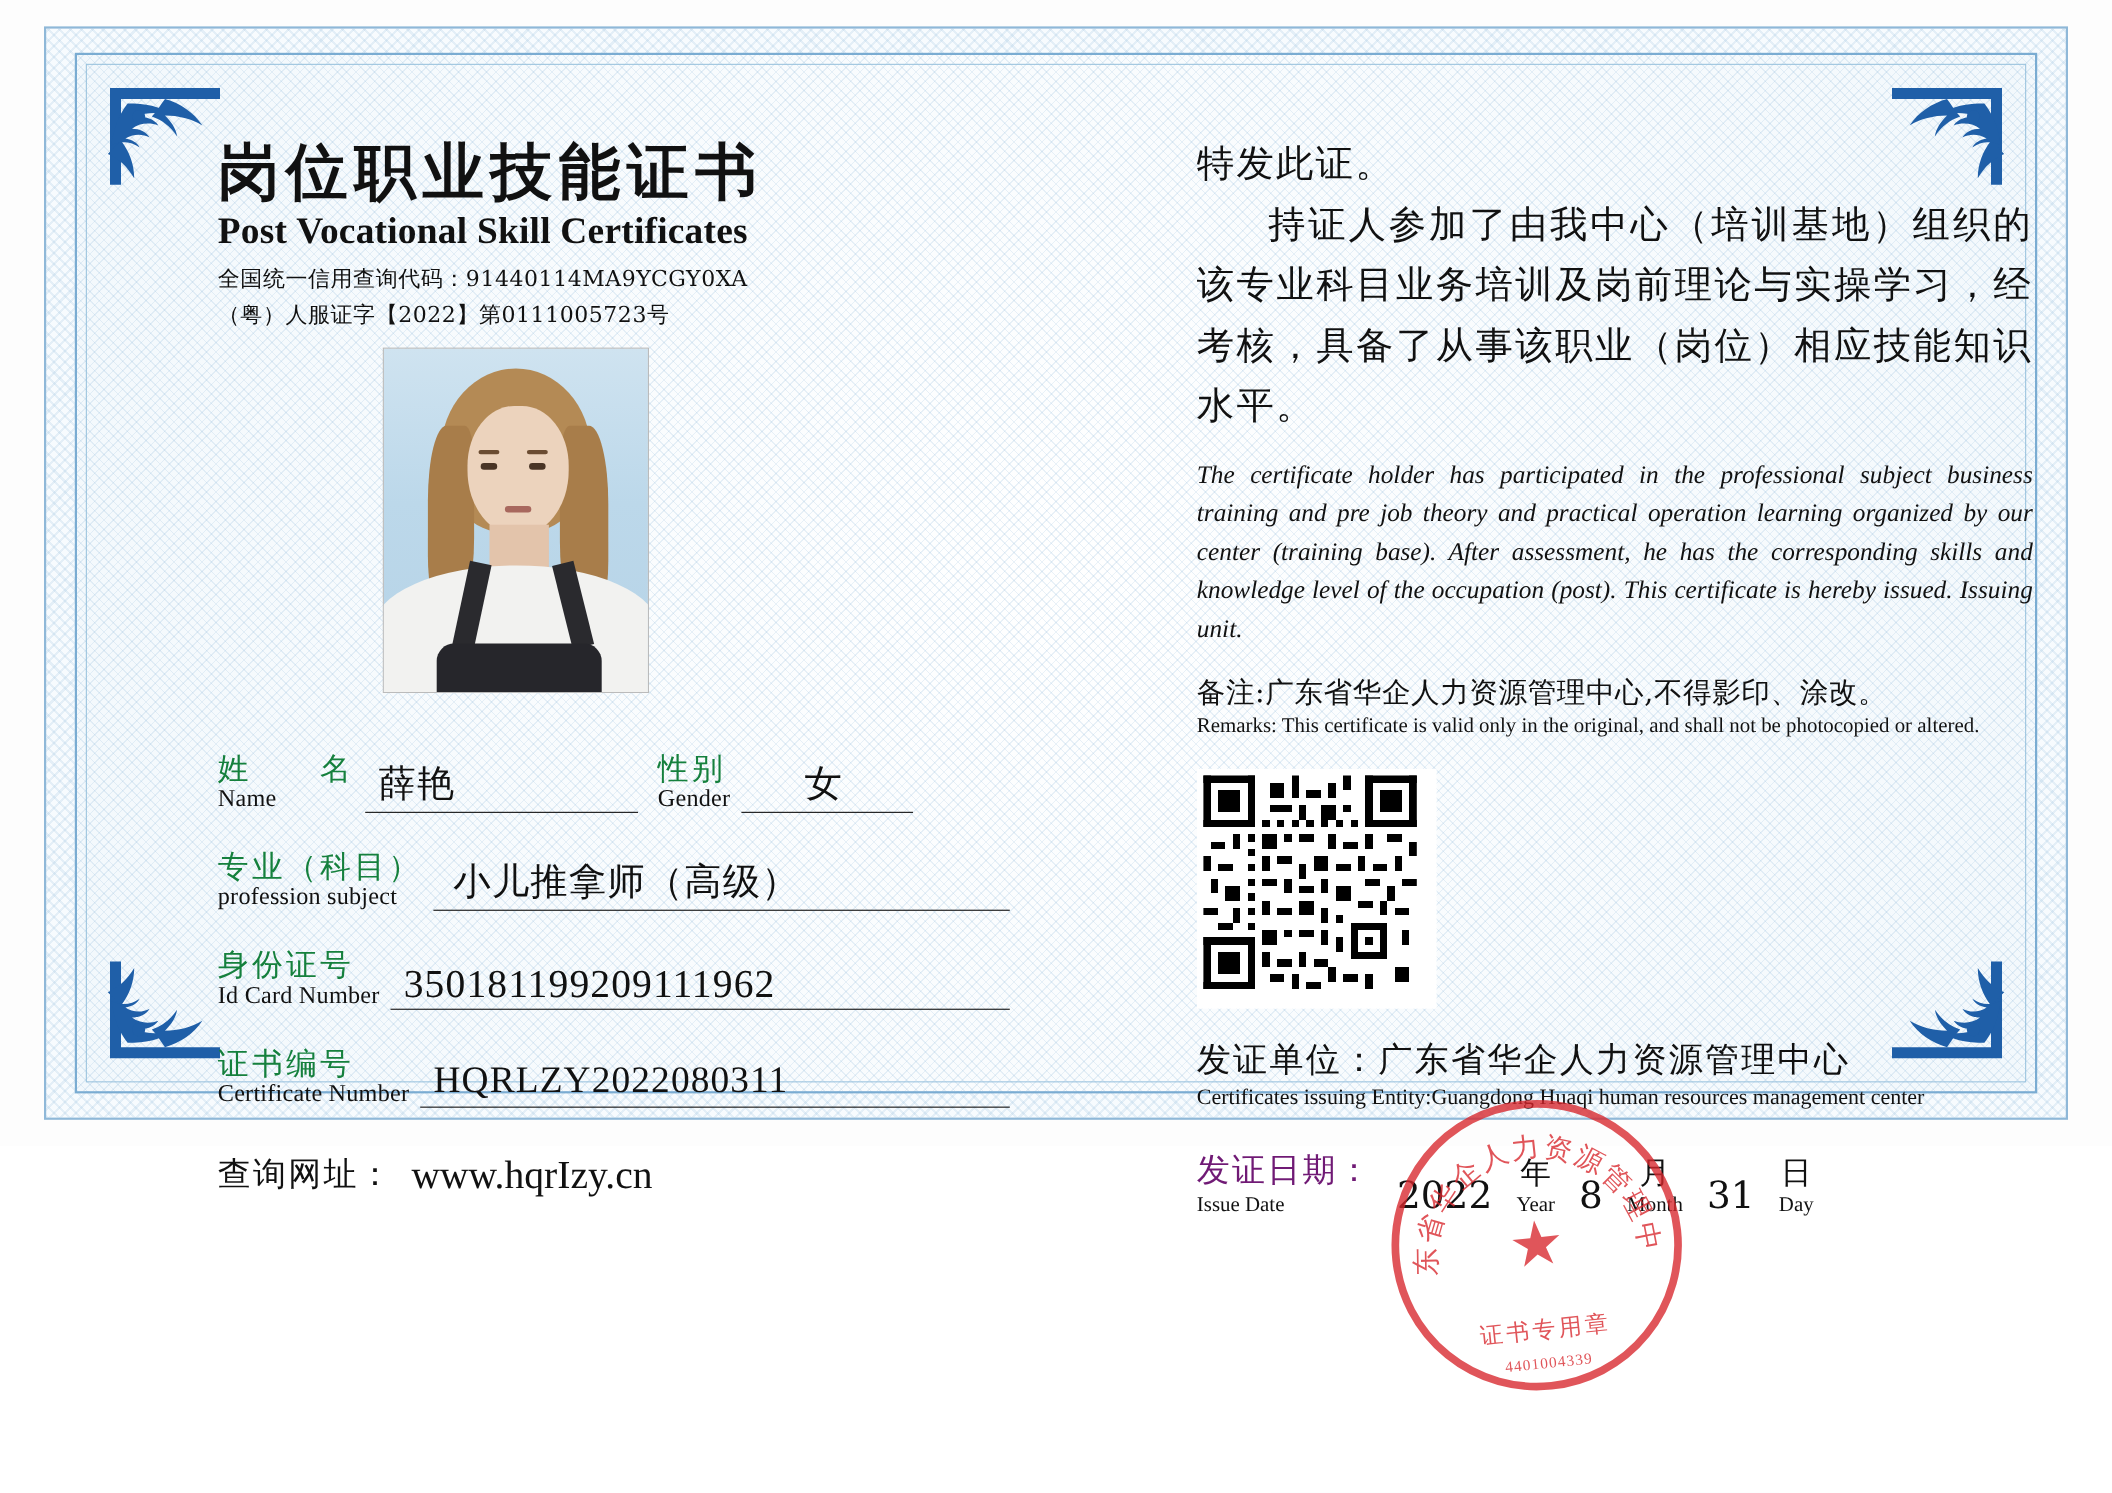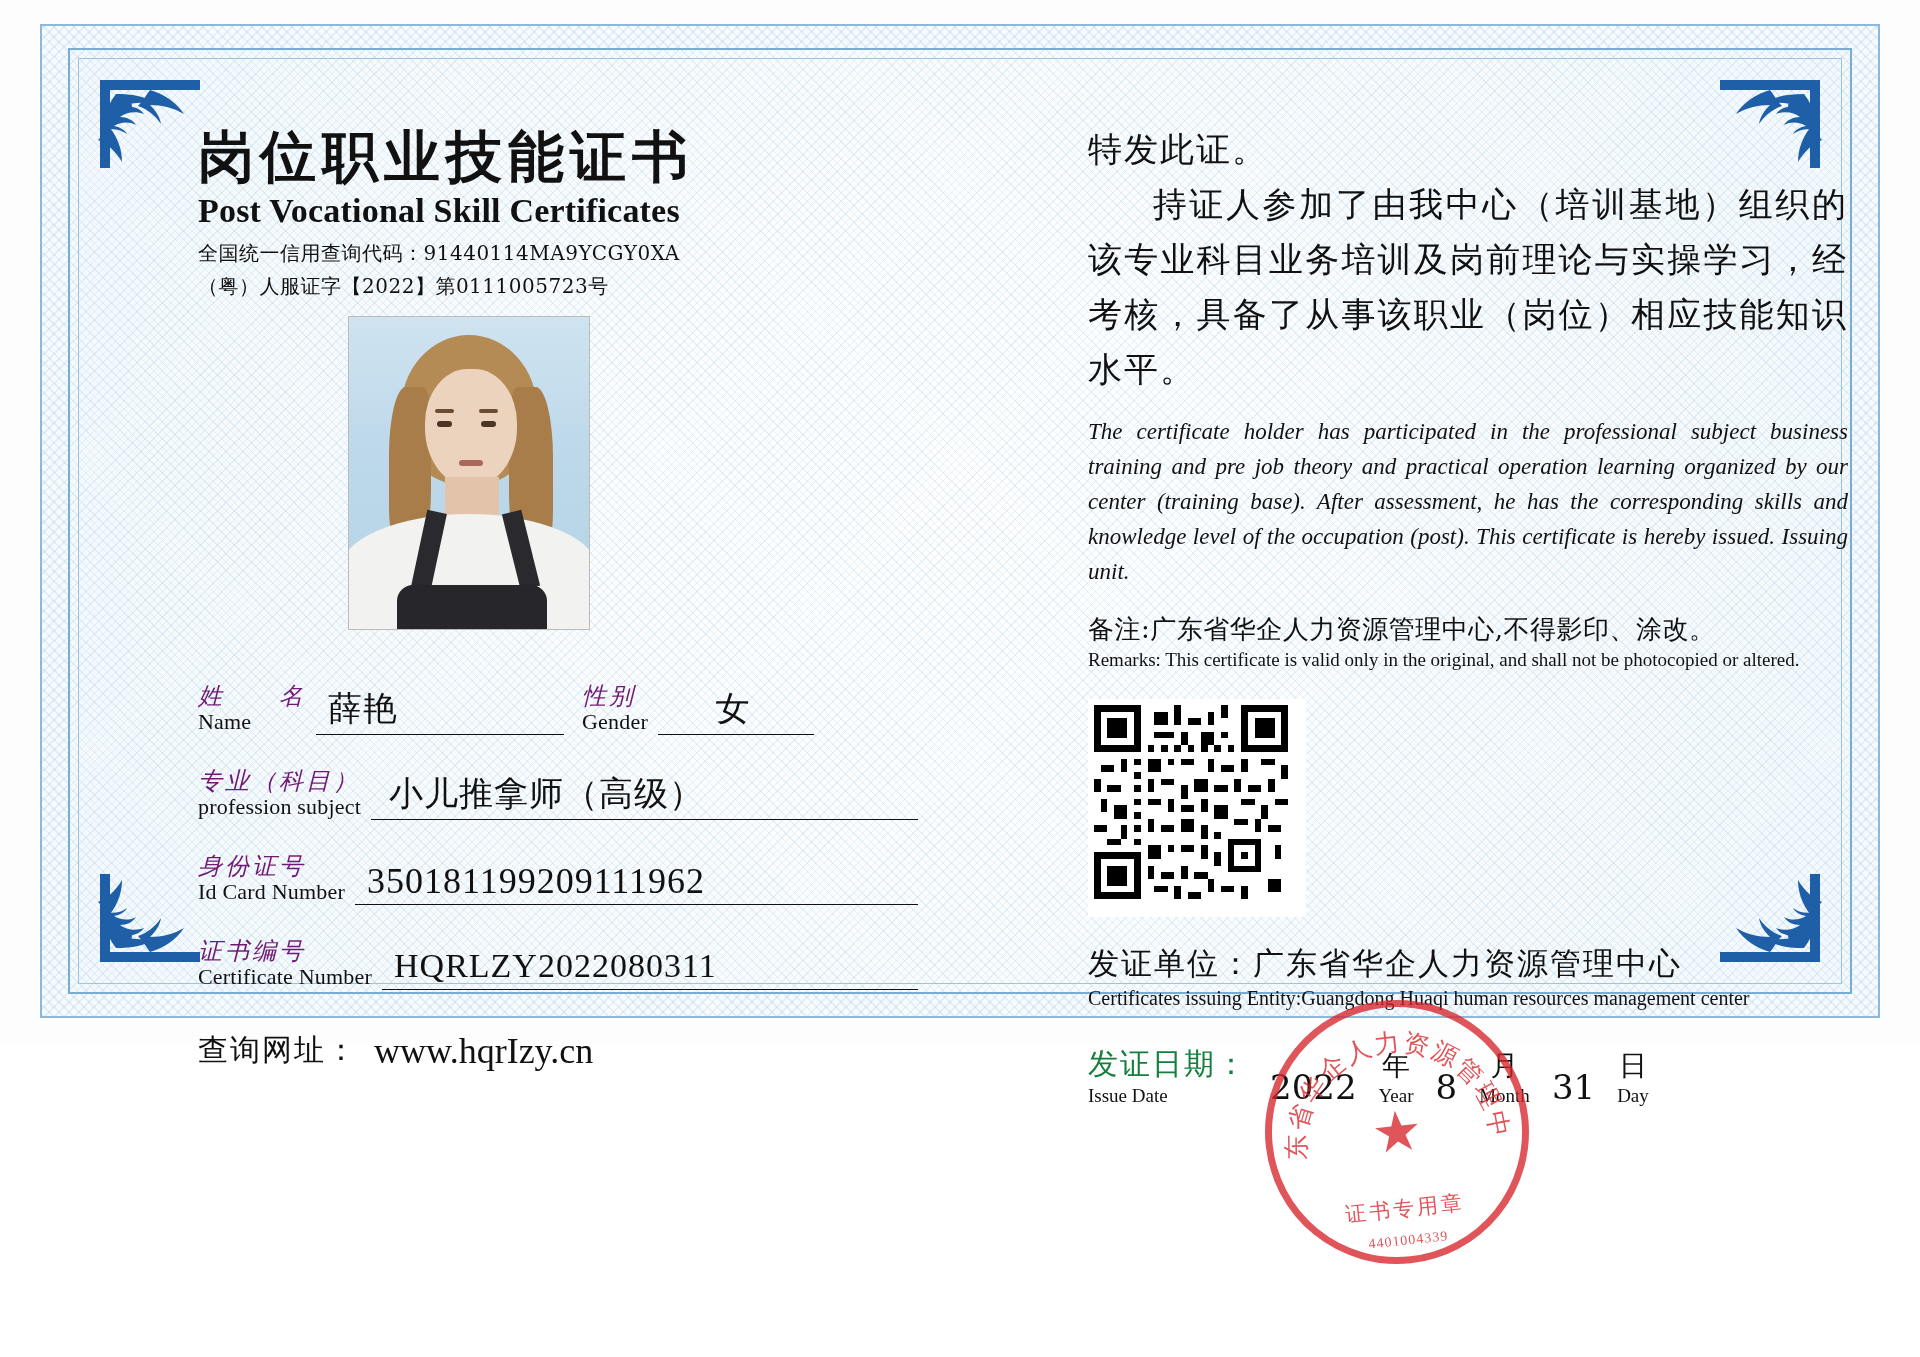--- a/index.html
+++ b/index.html
@@ -95,21 +95,21 @@
   .photo .strap-r{position:absolute;right:58px;bottom:40px;width:20px;height:78px;background:#2a2a2e;transform:rotate(-14deg);}
   .photo .top{position:absolute;left:48px;bottom:0;width:150px;height:44px;background:#26262b;border-radius:16px 16px 0 0;}
 
   
   .fields{margin-top:54px;}
   .frow{display:flex;align-items:flex-end;margin-bottom:34px;}
   .flabel{
     width:auto;flex:0 0 auto;text-align:left;padding-right:10px;
     font-family:"DejaVu Serif", serif;
   }
-  .flabel .cn{display:block;font-size:24px;color:#701a75;letter-spacing:3px;line-height:1.05;font-style:italic;}
+  .flabel .cn{display:block;font-size:28px;color:#15803d;letter-spacing:3px;line-height:1.05;}
   .flabel .en{display:block;font-size:22px;color:#111;font-family:"Liberation Serif", serif;letter-spacing:.2px;}
   .fvalue{
     flex:1 1 auto;border-bottom:1.5px solid #111;padding:0 6px 2px 12px;
     font-size:32px;color:#111;font-family:"DejaVu Serif", serif;letter-spacing:1px;
     min-height:40px;
   }
   .fvalue.big{font-size:34px;}
   .frow.name .fvalue{flex:0 0 230px;}
   .frow.name .gender-label{margin-left:18px;}
   .frow.name .gender-value{flex:0 0 150px;text-align:center;padding-left:0;}
@@ -144,21 +144,21 @@
     margin-top:28px;width:206px;height:206px;background:#fff;padding:6px;
   }
   .qr svg{display:block;}
 
   .issuer-row{margin-top:26px;position:relative;}
   .issuer-cn{font-size:31px;letter-spacing:2px;color:#111;font-family:Liberation Serif, serif;}
   .issuer-en{font-size:20px;color:#111;margin-top:2px;font-family:"Liberation Serif", serif;}
 
   .date-row{margin-top:34px;display:flex;align-items:flex-end;position:relative;}
   .date-label{font-family:"DejaVu Serif", serif;}
-  .date-label .cn{display:block;font-size:30px;letter-spacing:2px;color:#15803d;text-align:right;}
+  .date-label .cn{display:block;font-size:30px;letter-spacing:2px;color:#701a75;text-align:right;}
   .date-label .en{display:block;font-size:19px;color:#111;font-family:"Liberation Serif", serif;}
   .date-seg{margin-left:22px;text-align:center;font-family:"DejaVu Serif", serif;}
   .date-seg .num{display:block;font-size:34px;color:#111;}
   .date-seg .unit-cn{font-size:28px;color:#111;}
   .date-seg .unit-en{display:block;font-size:19px;color:#111;font-family:"Liberation Serif", serif;}
 
   
   .seal{
     position:absolute;left:1265px;top:1000px;width:250px;height:250px;
     border:7px solid #d8262c;border-radius:50%;

